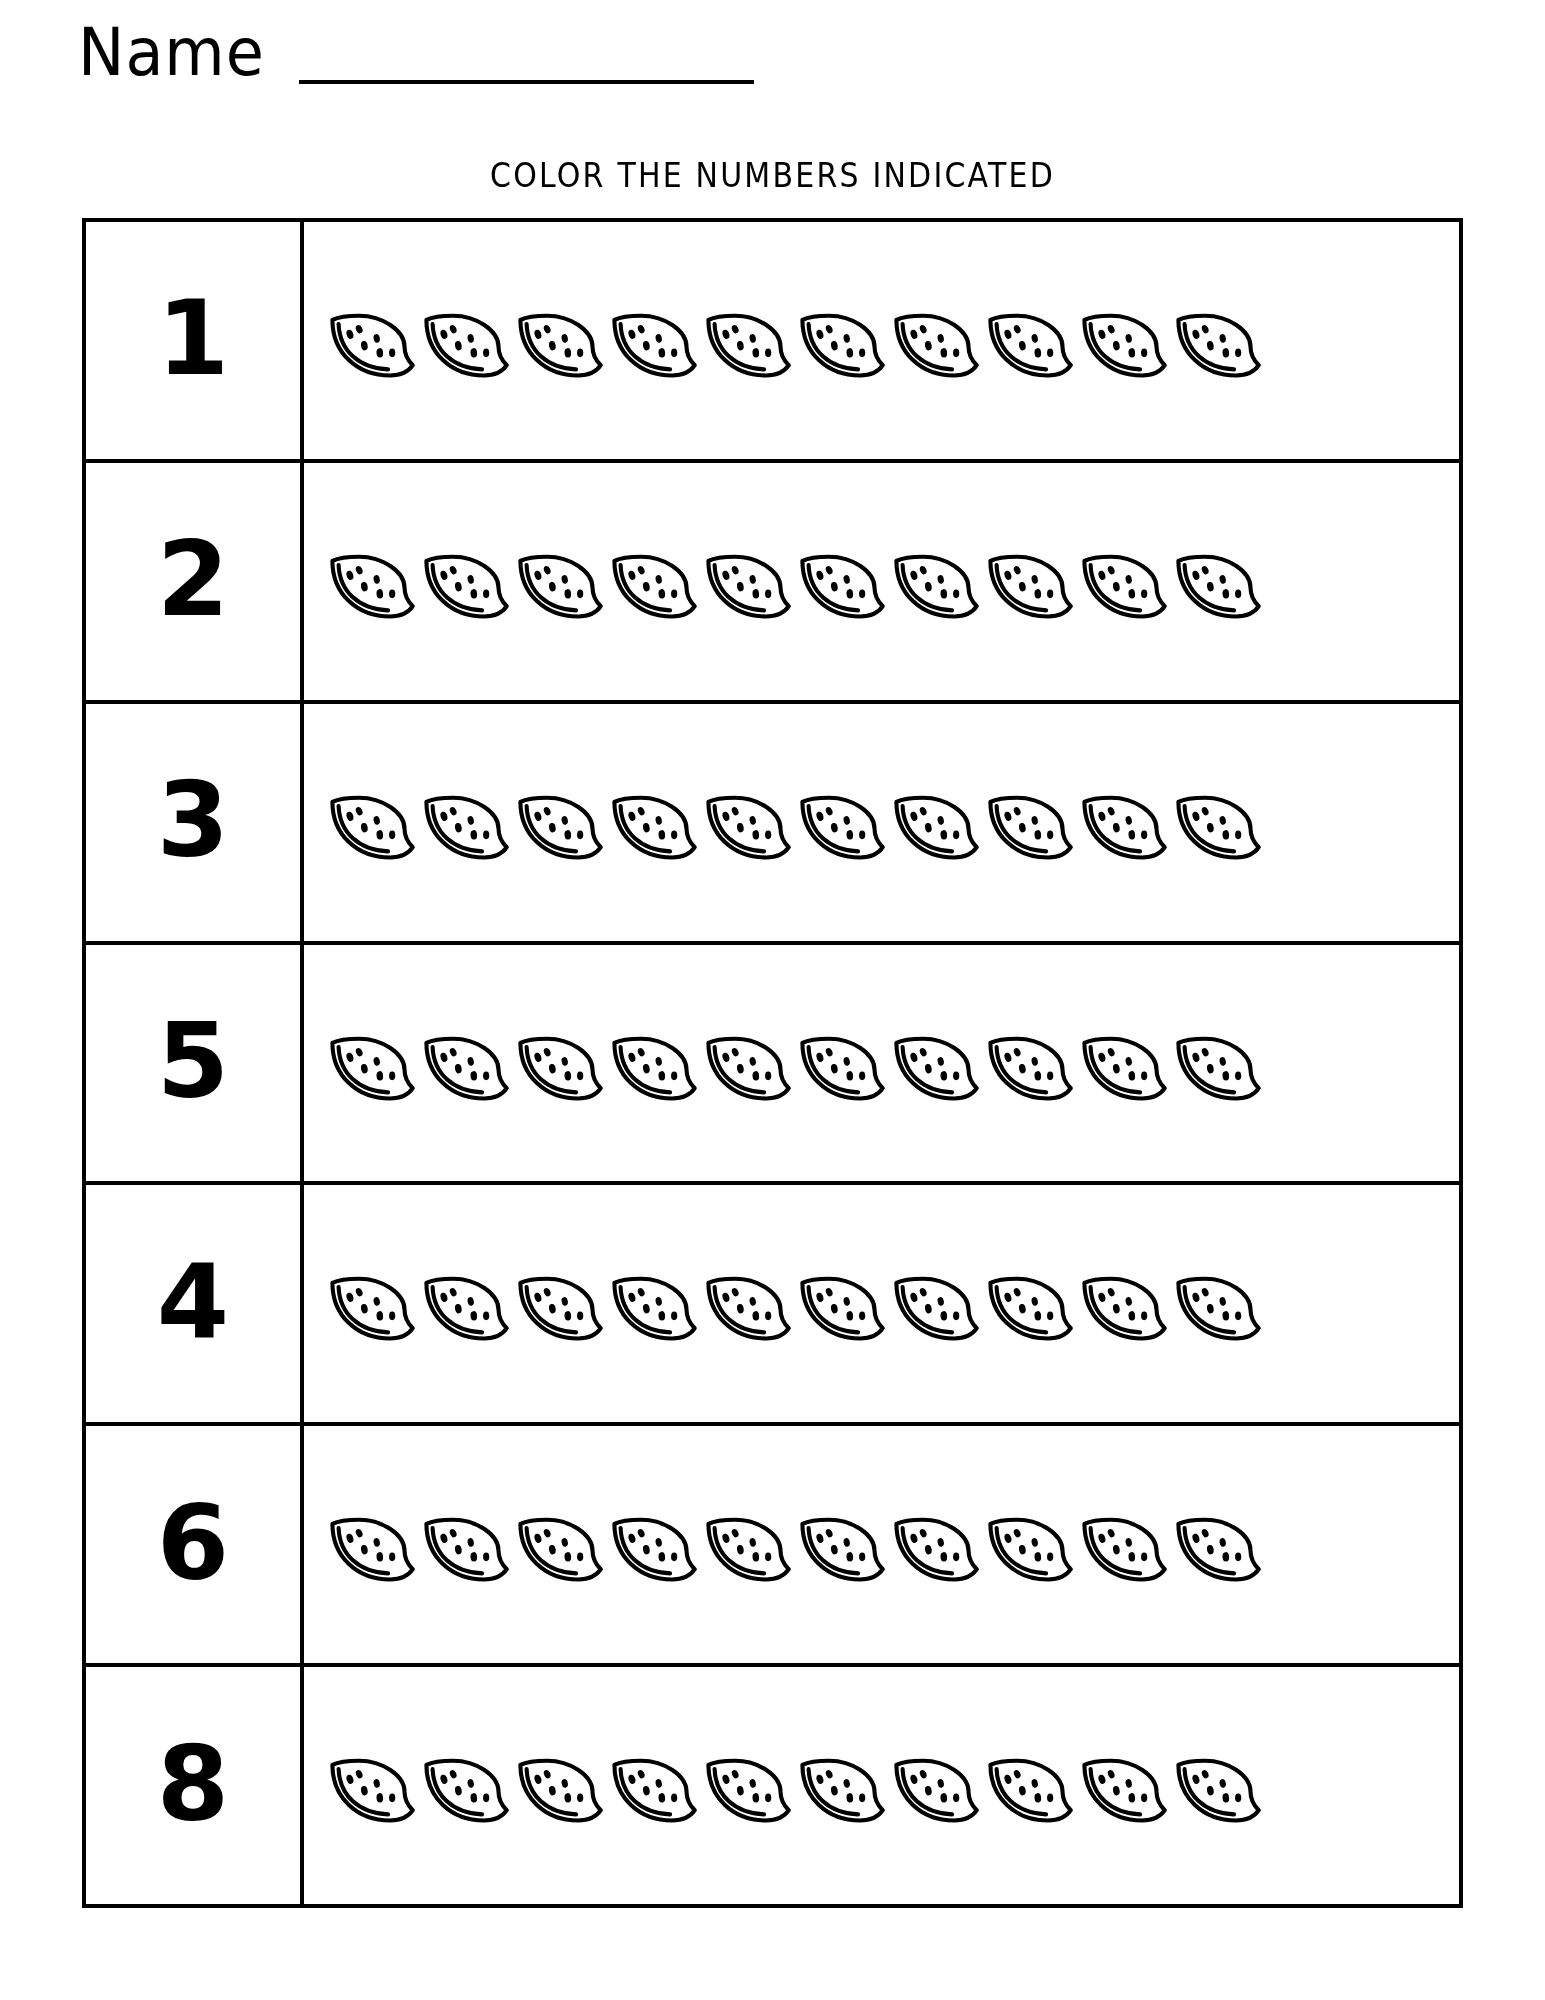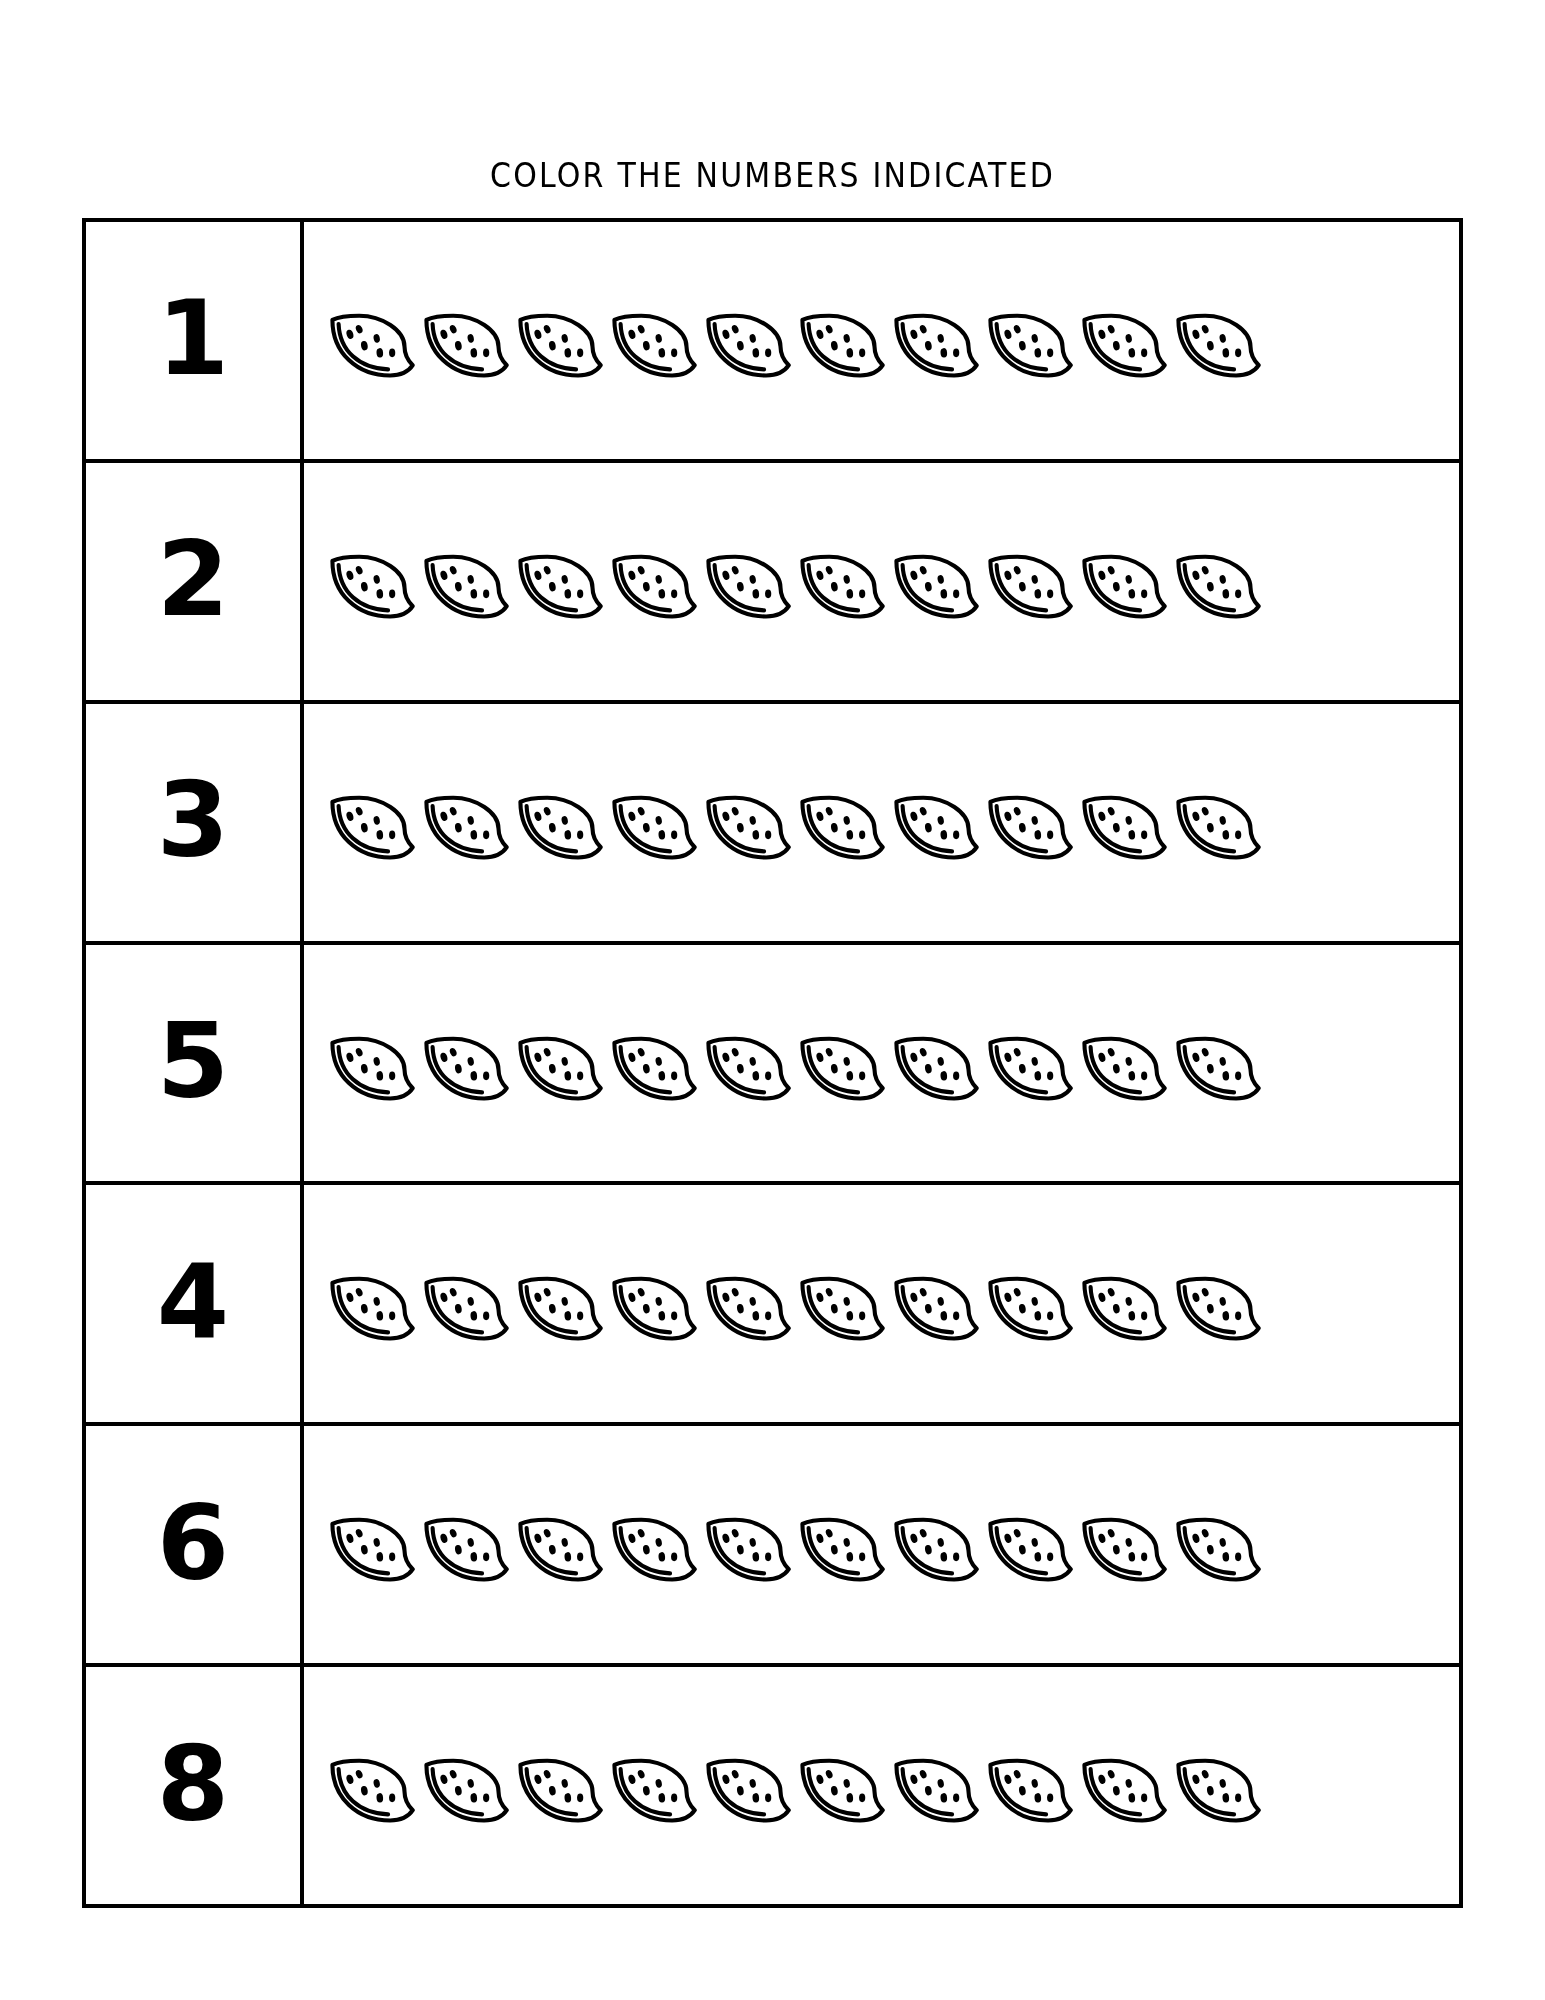--- a/index.html
+++ b/index.html
@@ -118,20 +118,24 @@
     display: block;
     width: 103px;
     height: 103px;
   }
 </style>
 </head>
 <body>
 
 <div class="sheet">
 
+  <div class="name-row">
+    <span class="name-label">Name</span>
+    <span class="name-blank"></span>
+  </div>
 
   <div class="instruction">COLOR THE NUMBERS INDICATED</div>
 
   <div class="table">
 
     <div class="row">
       <div class="num-cell">
         <span class="num">1</span>
       </div>
       <div class="icons-cell">

